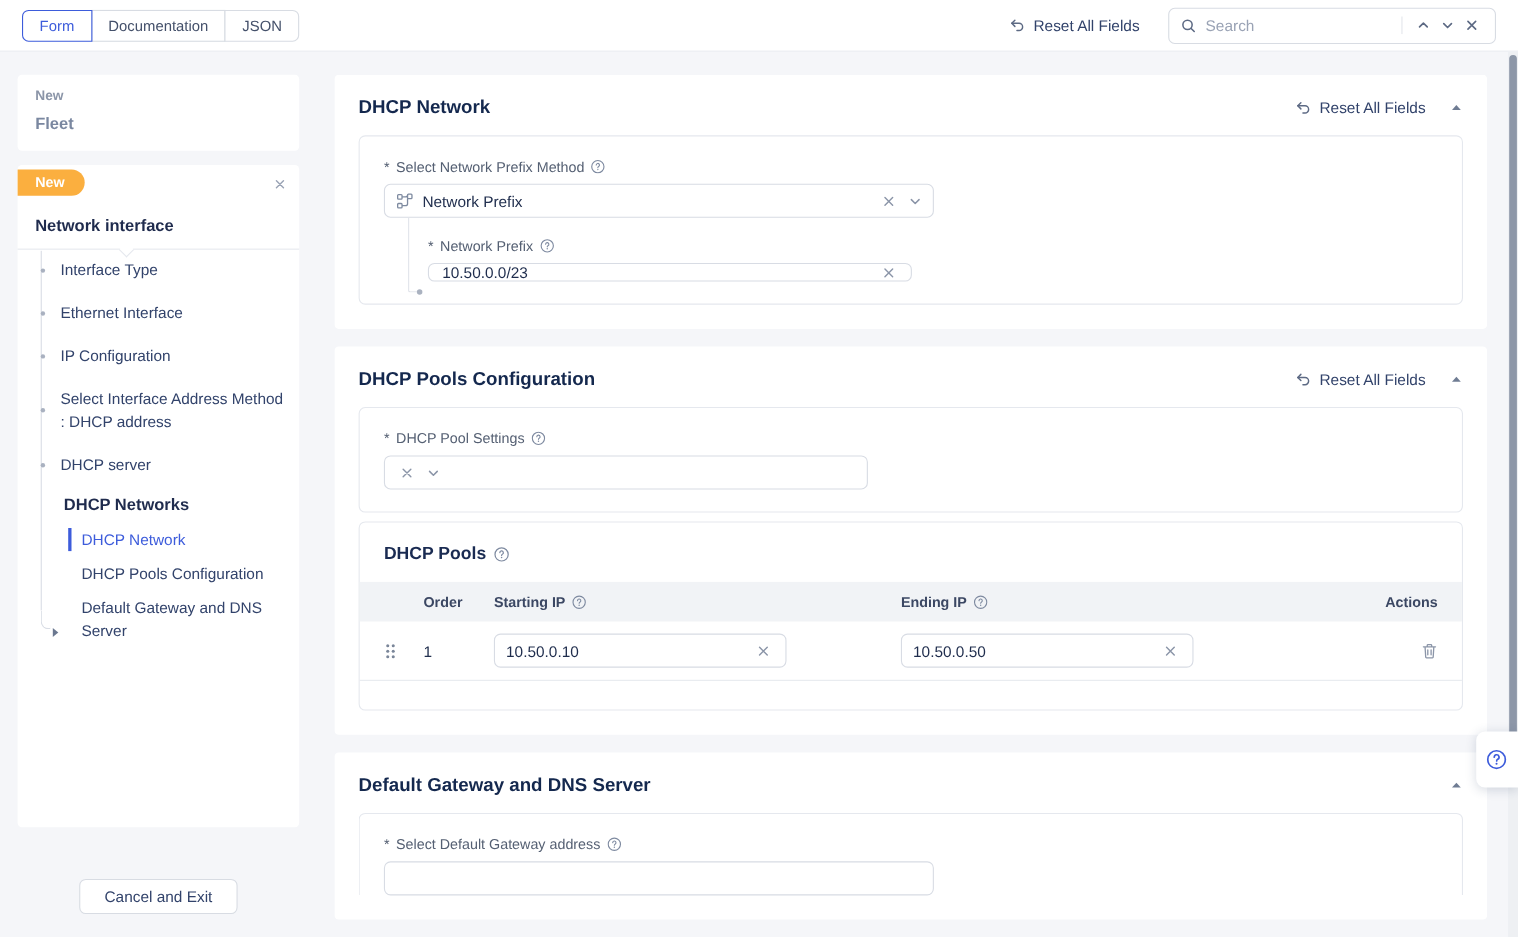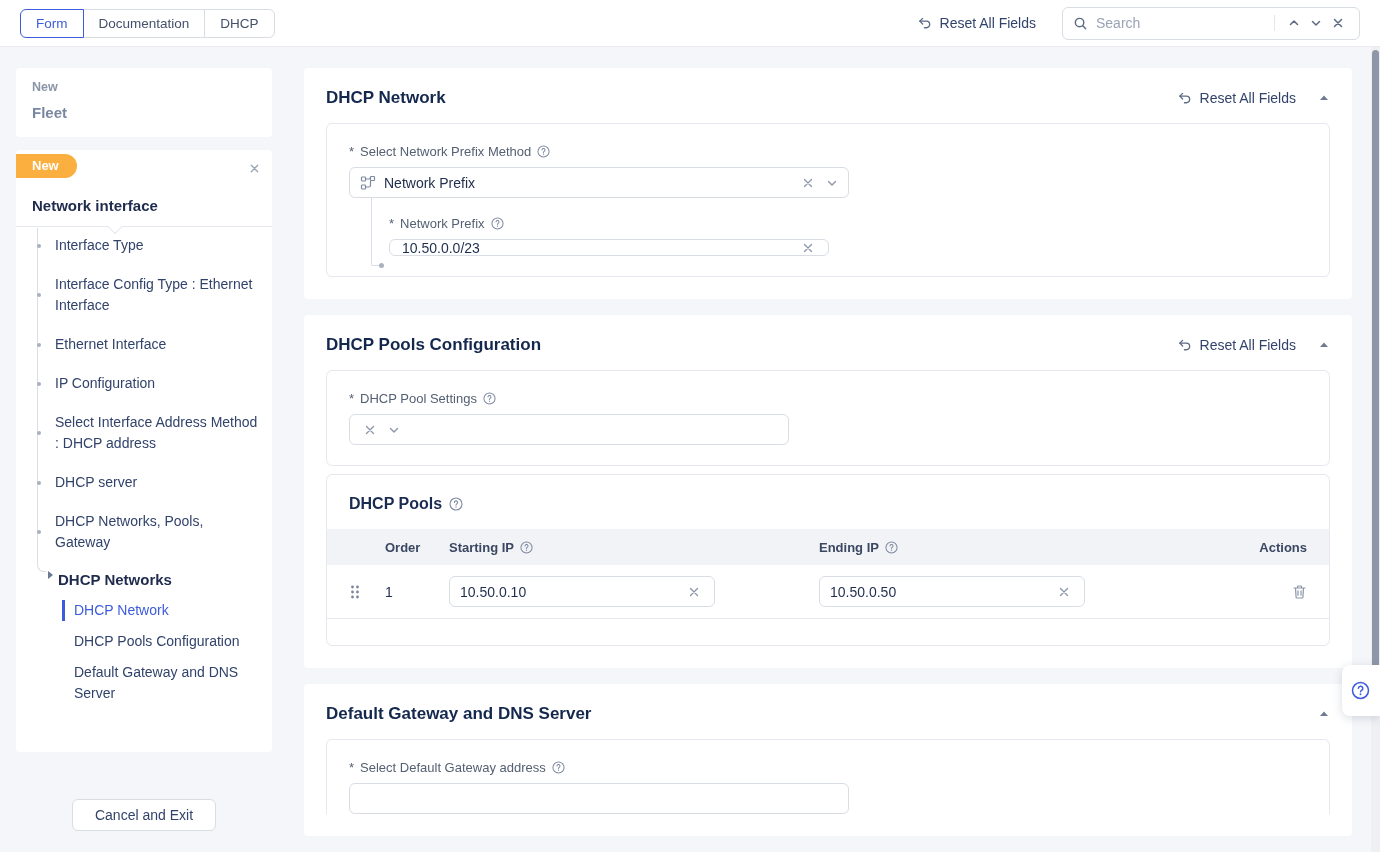--- a/index.html
+++ b/index.html
@@ -167,21 +167,21 @@
   }
   .help-float .icon { color:#3d5cdb; }
 </style>
 </head>
 <body>
 
 <div class="topbar">
   <div class="tabs">
     <button class="tab active">Form</button>
     <button class="tab">Documentation</button>
-    <button class="tab">DHCP</button>
+    <button class="tab">JSON</button>
   </div>
   <div class="topbar-right">
     <div class="reset-all">
       <span class="icon">
         <svg width="15" height="15" viewBox="0 0 16 16" fill="none" stroke="currentColor" stroke-width="1.4" stroke-linecap="round" stroke-linejoin="round">
             <path d="M3 5.5h7a3.5 3.5 0 0 1 0 7H8"></path>
             <path d="M6 2.5 3 5.5l3 3"></path>
           </svg>
       </span>
       <span>Reset All Fields</span>
@@ -235,26 +235,24 @@
       <div class="nav-divider">
           <span class="nav-notch"></span>
         </div>
 
       <span class="tree-line"></span>
       <span class="tree-corner"></span>
       <span class="tree-arrow"></span>
 
       <ul class="steps">
         <li>Interface Type</li>
-        <li>Interface Config Type : Ethernet Interface</li>
         <li>Ethernet Interface</li>
         <li>IP Configuration</li>
         <li>Select Interface Address Method : DHCP address</li>
         <li>DHCP server</li>
-        <li>DHCP Networks, Pools, Gateway</li>
       </ul>
 
       <div class="nav-group">
         <div class="group-label">DHCP Networks</div>
         <ul class="group-children">
           <li class="active">DHCP Network</li>
           <li>DHCP Pools Configuration</li>
           <li>Default Gateway and DNS Server</li>
         </ul>
       </div>

